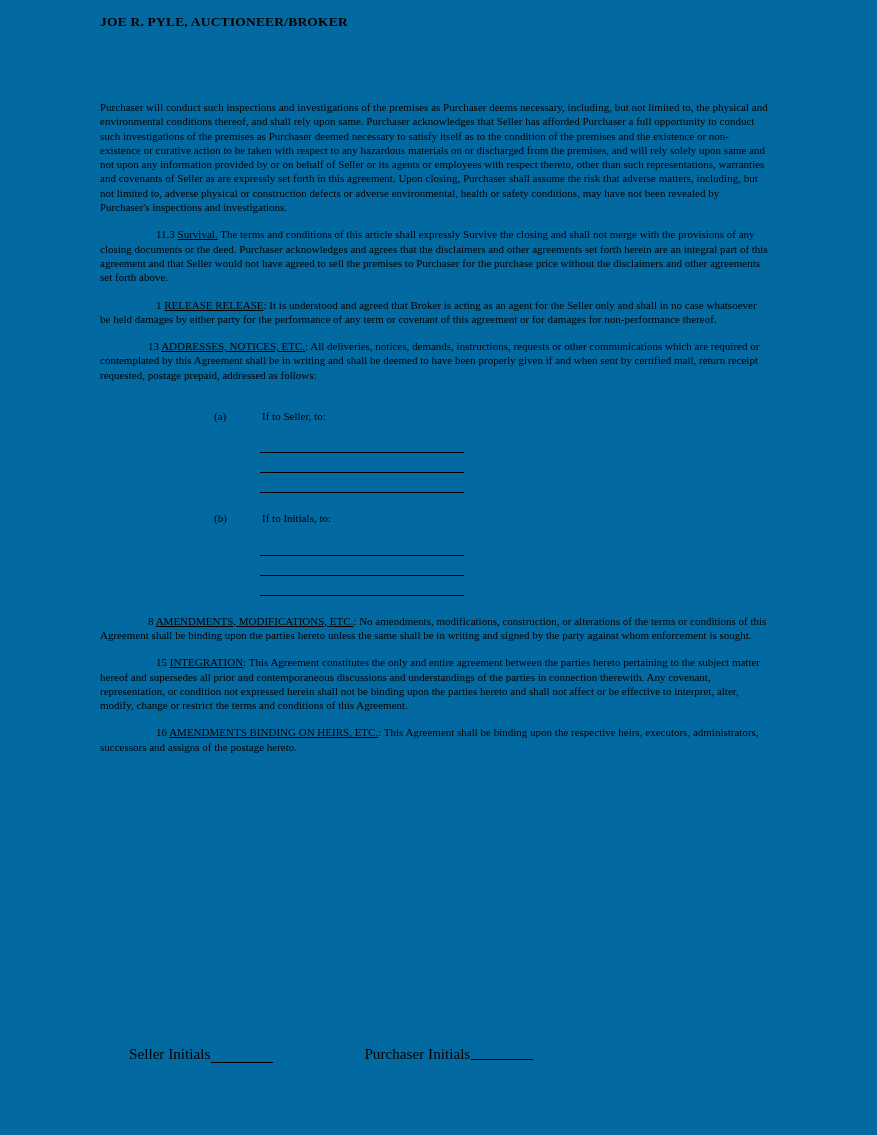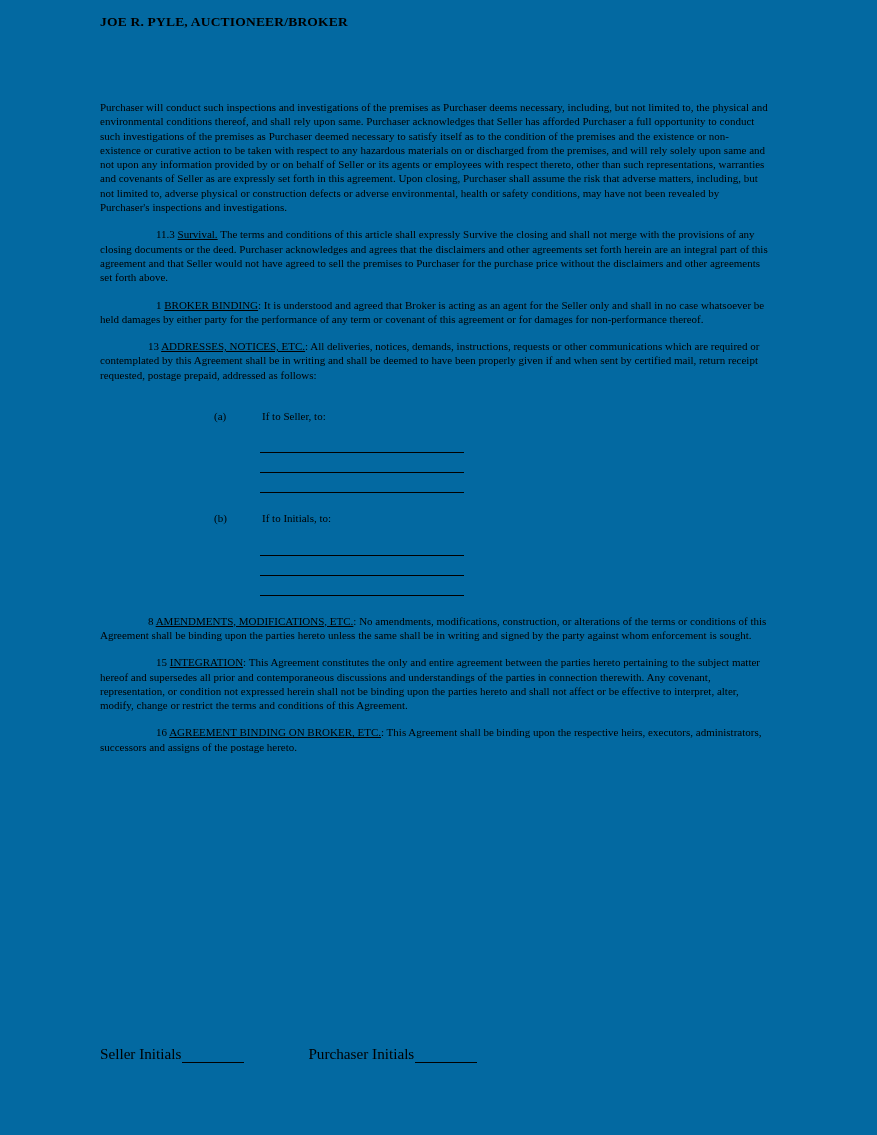--- a/index.html
+++ b/index.html
@@ -86,25 +86,26 @@
     width: 676px;
     font-size: 15.2px;
   }
   .initials-row {
     display: flex;
     align-items: flex-end;
   }
   .init-seller {
     display: flex;
     align-items: flex-end;
+    margin-left: 29px;
   }
   .init-purch {
     display: flex;
-    align-items: flex-end;
-    margin-left: 64px;
+    align-items: flex-start;
+    margin-left: 91px;
   }
   .init-rule {
     display: inline-block;
     width: 62px;
     border-bottom: 1.5px solid #000;
     height: 14px;
     margin-left: 1px;
   }
 </style>
 </head>
@@ -120,21 +121,21 @@
 
     <p>
       <span>Purchaser will conduct such inspections and investigations of the premises as Purchaser deems necessary, including, but not limited to, the physical and environmental conditions thereof, and shall rely upon same. Purchaser acknowledges that Seller has afforded Purchaser a full opportunity to conduct such investigations of the premises as Purchaser deemed necessary to satisfy itself as to the condition of the premises and the existence or non-existence or curative action to be taken with respect to any hazardous materials on or discharged from the premises, and will rely solely upon same and not upon any information provided by or on behalf of Seller or its agents or employees with respect thereto, other than such representations, warranties and covenants of Seller as are expressly set forth in this agreement. Upon closing, Purchaser shall assume the risk that adverse matters, including, but not limited to, adverse physical or construction defects or adverse environmental, health or safety conditions, may have not been revealed by Purchaser's inspections and investigations.</span>
     </p>
 
     <p class="p-indent">
       <span>11.3 </span><span class="u">Survival.</span><span> The terms and conditions of this article shall expressly Survive the closing and shall not merge with the provisions of any closing documents or the deed.  Purchaser acknowledges and agrees that the disclaimers and other agreements set forth herein are an integral part of this agreement and that Seller would not have agreed to sell the premises to Purchaser for the purchase price without the disclaimers and other agreements set forth above.</span>
     </p>
 
     <p class="p-indent">
-      <span>1 </span><span class="u">BROKER BINDING</span><span>: It is understood and agreed that Broker is acting as an agent for the Seller only and shall in no case whatsoever be held damages by either party for the performance of any term or covenant of this agreement or for damages for non-performance thereof.</span>
+      <span>1 </span><span class="u">RELEASE RELEASE</span><span>: It is understood and agreed that Broker is acting as an agent for the Seller only and shall in no case whatsoever be held damages by either party for the performance of any term or covenant of this agreement or for damages for non-performance thereof.</span>
     </p>
 
     <p class="p-indent-small">
       <span>13 </span><span class="u">ADDRESSES, NOTICES, ETC.</span><span>: All deliveries, notices, demands, instructions, requests or other communications which are required or contemplated by this Agreement shall be in writing and shall be deemed to have been properly given if and when sent by certified mail, return receipt requested, postage prepaid, addressed as follows:</span>
     </p>
 
     <div class="spacer-lg"></div>
 
     <div class="addr-block">
       <div class="addr-row">
@@ -166,21 +167,21 @@
 
     <p class="p-indent-small">
       <span>8 </span><span class="u">AMENDMENTS, MODIFICATIONS, ETC.</span><span>: No amendments, modifications, construction, or alterations of the terms or conditions of this Agreement shall be binding upon the parties hereto unless the same shall be in writing and signed by the party against whom enforcement is sought.</span>
     </p>
 
     <p class="p-indent">
       <span>15 </span><span class="u">INTEGRATION</span><span>: This Agreement constitutes the only and entire agreement between the parties hereto pertaining to the subject matter hereof and supersedes all prior and contemporaneous discussions and understandings of the parties in connection therewith. Any covenant, representation, or condition not expressed herein shall not be binding upon the parties hereto and shall not affect or be effective to interpret, alter, modify, change or restrict the terms and conditions of this Agreement.</span>
     </p>
 
     <p class="p-indent">
-      <span>16 </span><span class="u">AGREEMENT BINDING ON BROKER, ETC.</span><span>: This Agreement shall be binding upon the respective heirs, executors, administrators, successors and assigns of the postage hereto.</span>
+      <span>16 </span><span class="u">AMENDMENTS BINDING ON HEIRS, ETC.</span><span>: This Agreement shall be binding upon the respective heirs, executors, administrators, successors and assigns of the postage hereto.</span>
     </p>
 
   </div>
 
   <div class="initials">
     <div class="initials-row">
       <span class="init-seller">
         <span>Seller Initials</span>
         <span class="init-rule"></span>
       </span>

